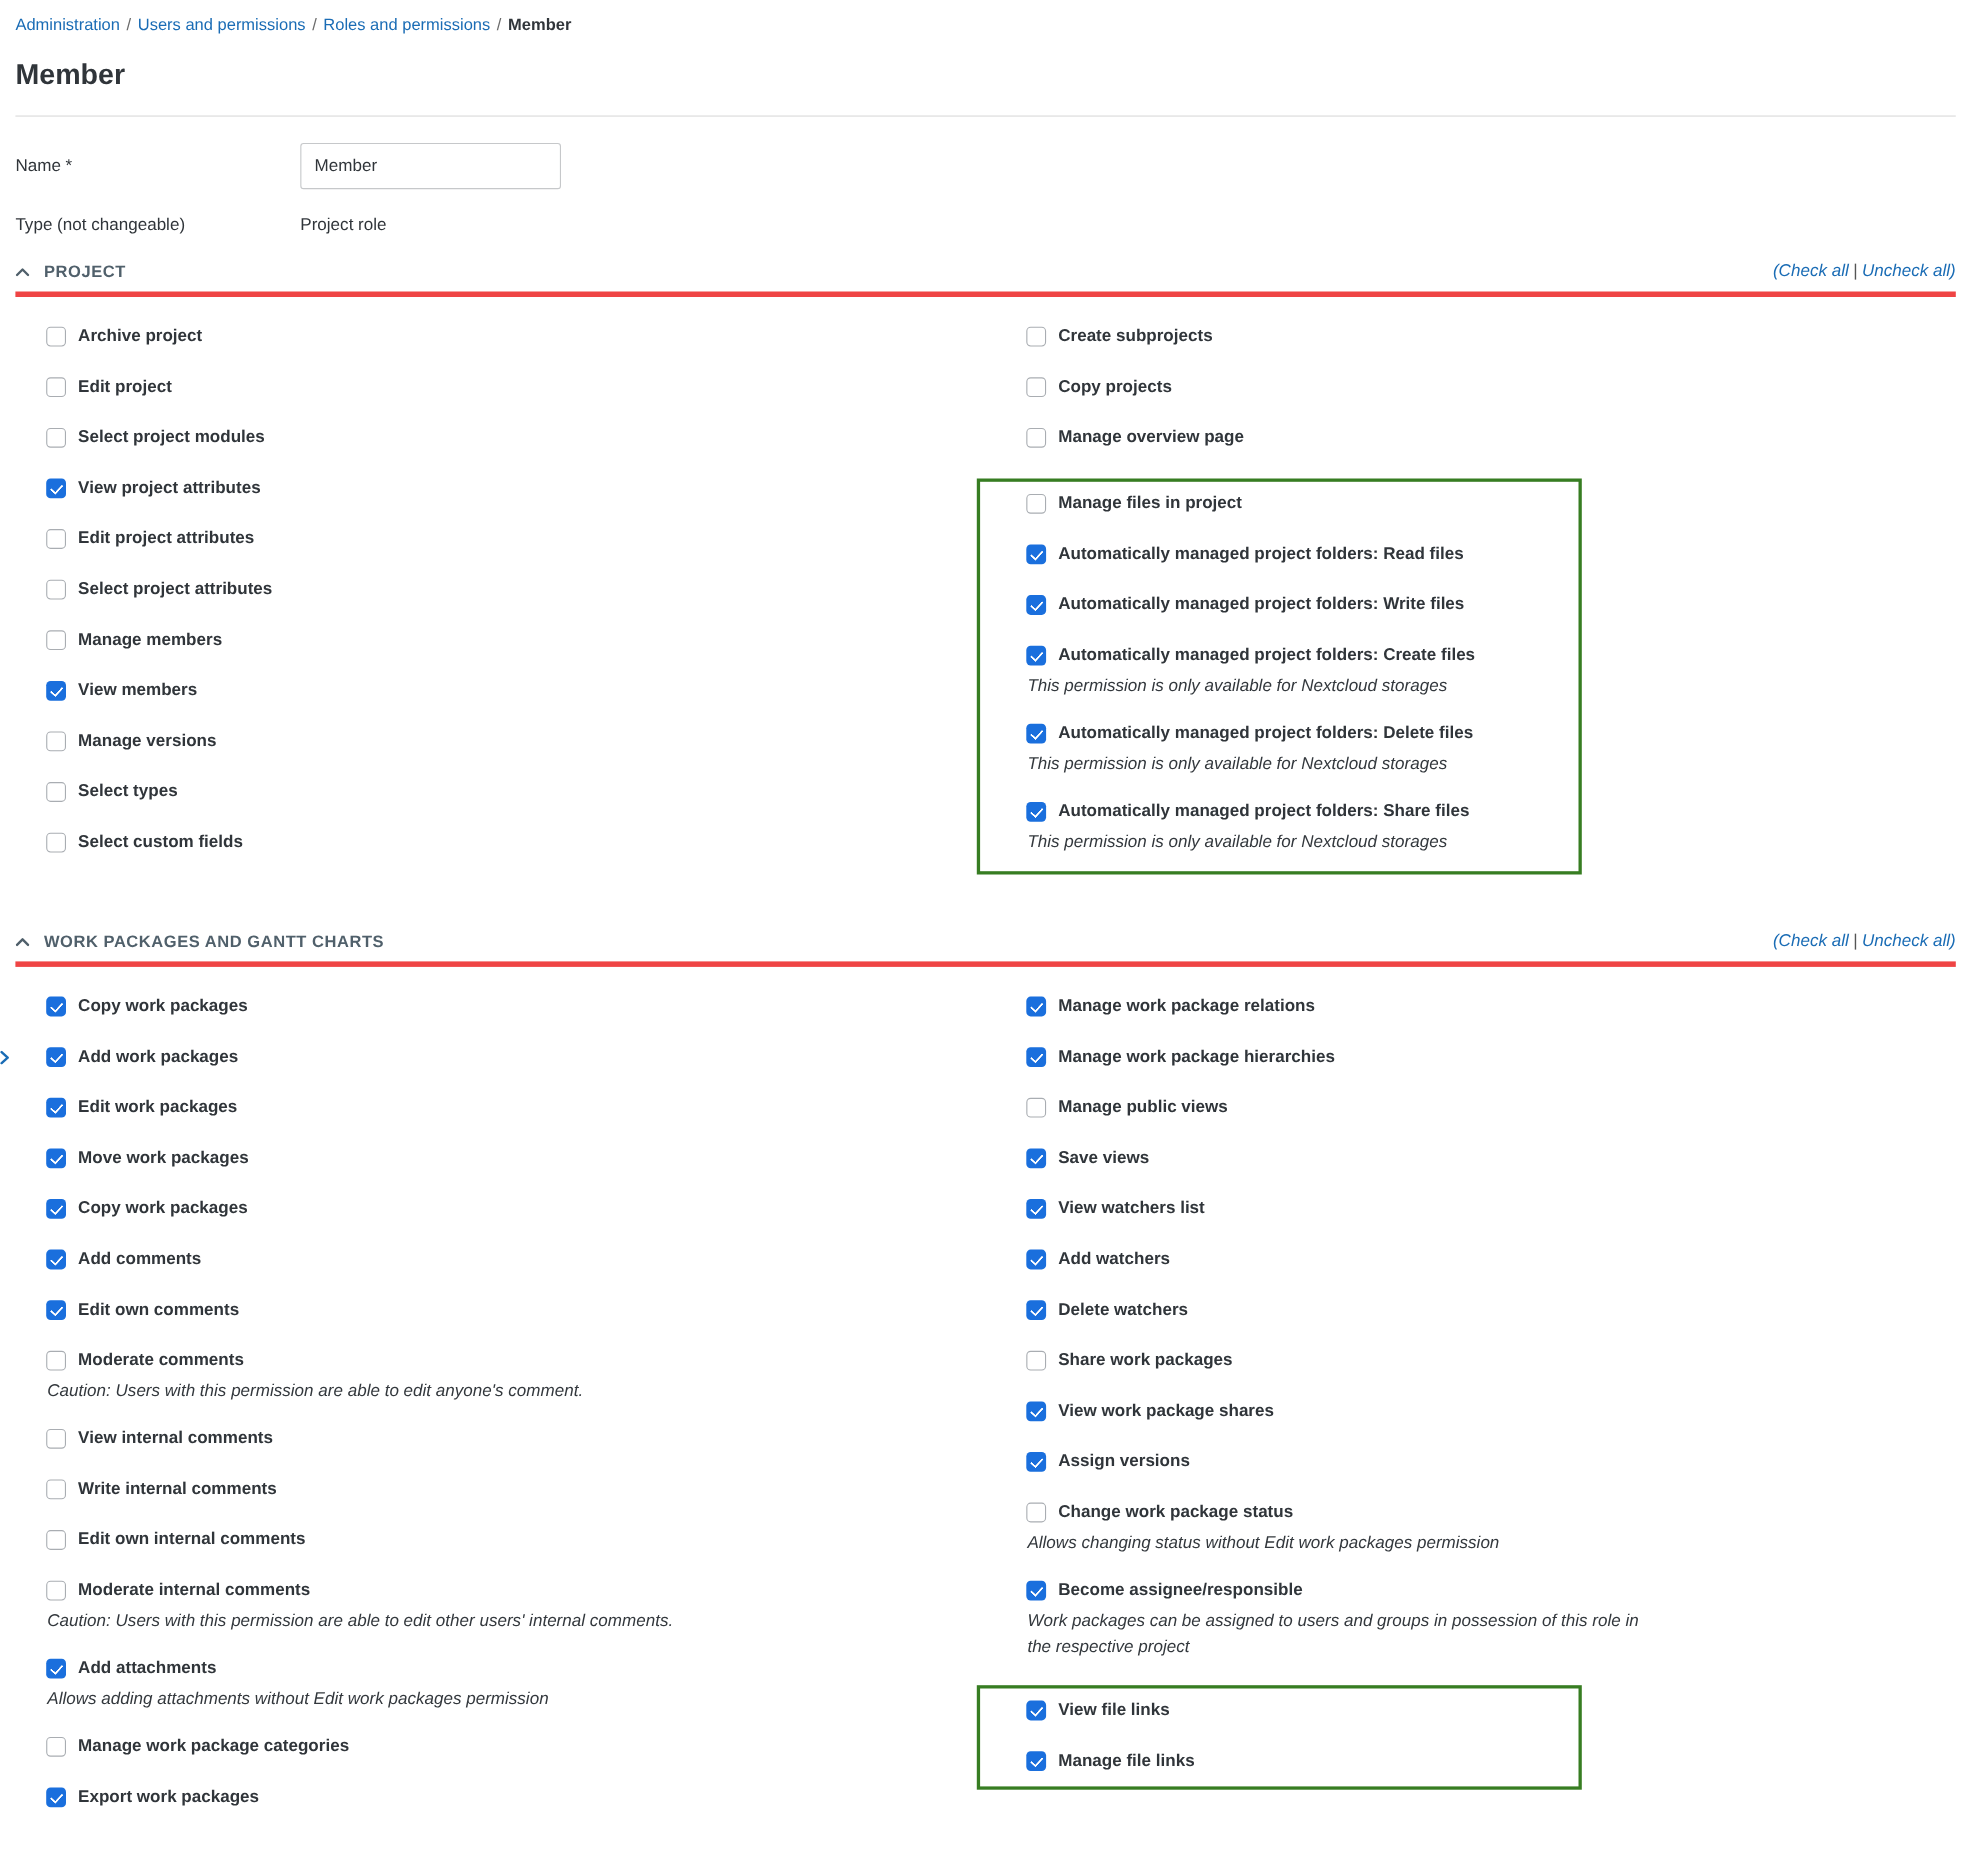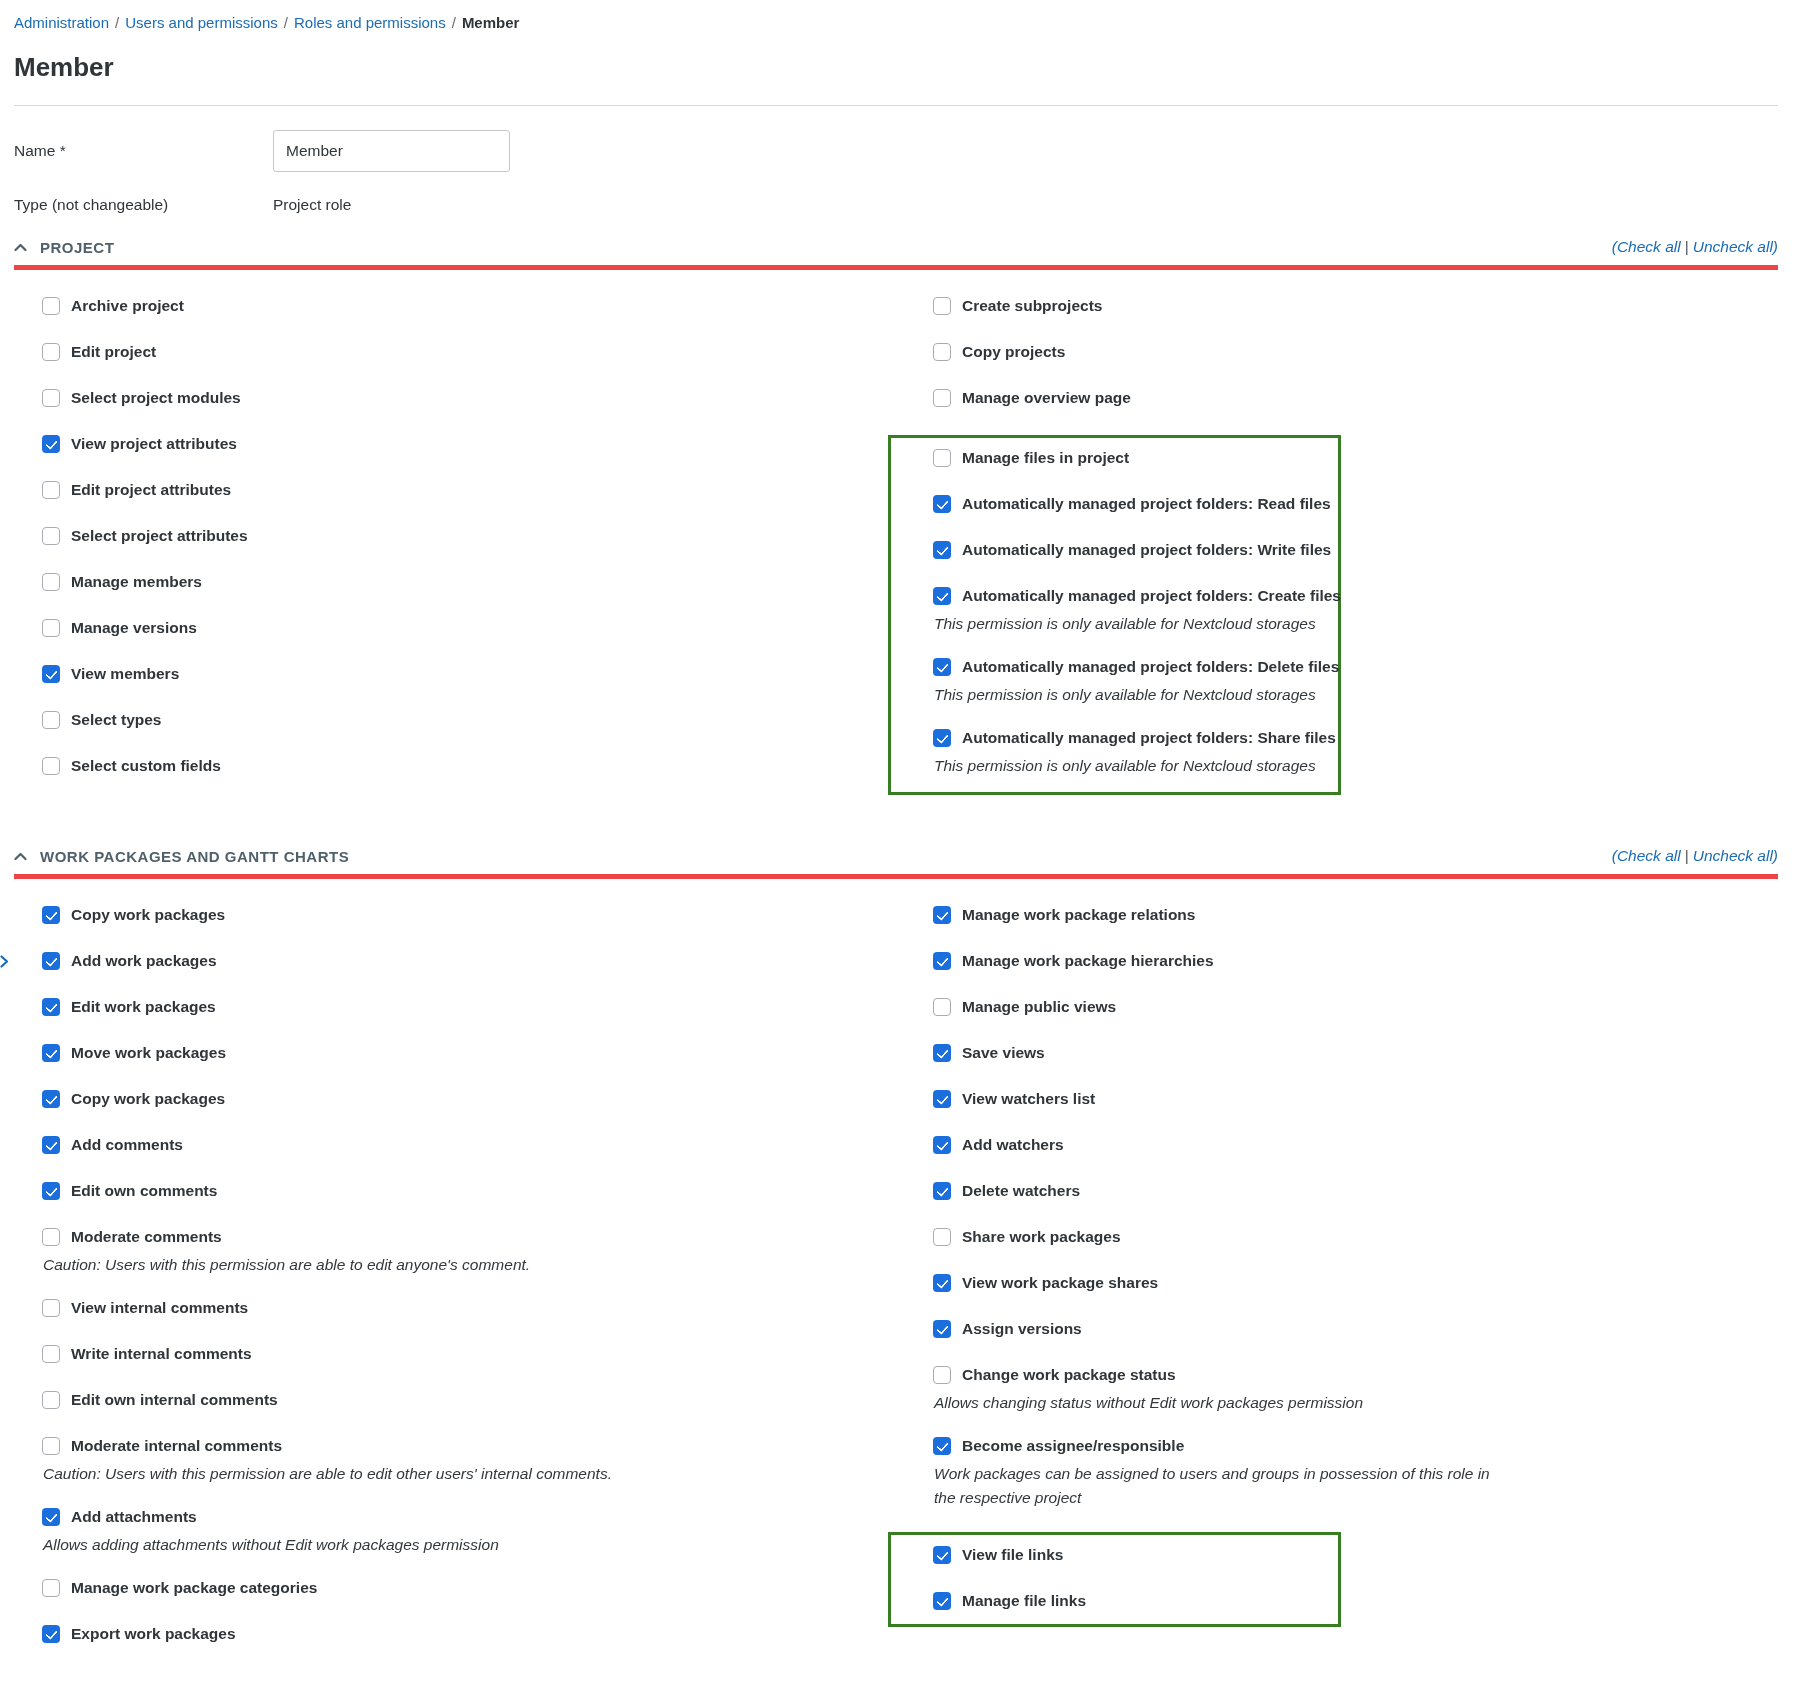--- a/index.html
+++ b/index.html
@@ -65,21 +65,21 @@
   }
   .perm-label { margin-left:11px; font-weight:700; color:#30353a; cursor:pointer; white-space:nowrap; }
   .perm-note {
     margin:7px 0 0 29px; font-style:italic; color:#33383d; line-height:24px;
   }
   .perm-col[data-col="right"] .perm-note { max-width:565px; }
   .caret-icon { position:absolute; left:-14px; top:3px; width:9px; height:13px; }
 
   
   .highlight-box {
-    border:3px solid #377d22; margin-left:-17px; width:453px;
+    border:3px solid #377d22; margin-left:-17px; width:550px;
     padding:11px 0 14px 14px; margin-bottom:28px;
   }
   .highlight-box .perm-item:last-child { margin-bottom:0; }
 
   
   .perm-item.has-note { margin-bottom:22px; }
 </style>
 </head>
 <body>
 
@@ -154,28 +154,28 @@
             </div>
           </div>
           <div class="perm-item">
             <div class="perm-row">
               <span class="cbx" role="checkbox" aria-checked="false"></span>
               <span class="perm-label">Manage members</span>
             </div>
           </div>
           <div class="perm-item">
             <div class="perm-row">
+              <span class="cbx checked" role="checkbox" aria-checked="true"></span>
+              <span class="perm-label">View members</span>
+            </div>
+          </div>
+          <div class="perm-item">
+            <div class="perm-row">
               <span class="cbx" role="checkbox" aria-checked="false"></span>
               <span class="perm-label">Manage versions</span>
-            </div>
-          </div>
-          <div class="perm-item">
-            <div class="perm-row">
-              <span class="cbx checked" role="checkbox" aria-checked="true"></span>
-              <span class="perm-label">View members</span>
             </div>
           </div>
           <div class="perm-item">
             <div class="perm-row">
               <span class="cbx" role="checkbox" aria-checked="false"></span>
               <span class="perm-label">Select types</span>
             </div>
           </div>
           <div class="perm-item">
             <div class="perm-row">

